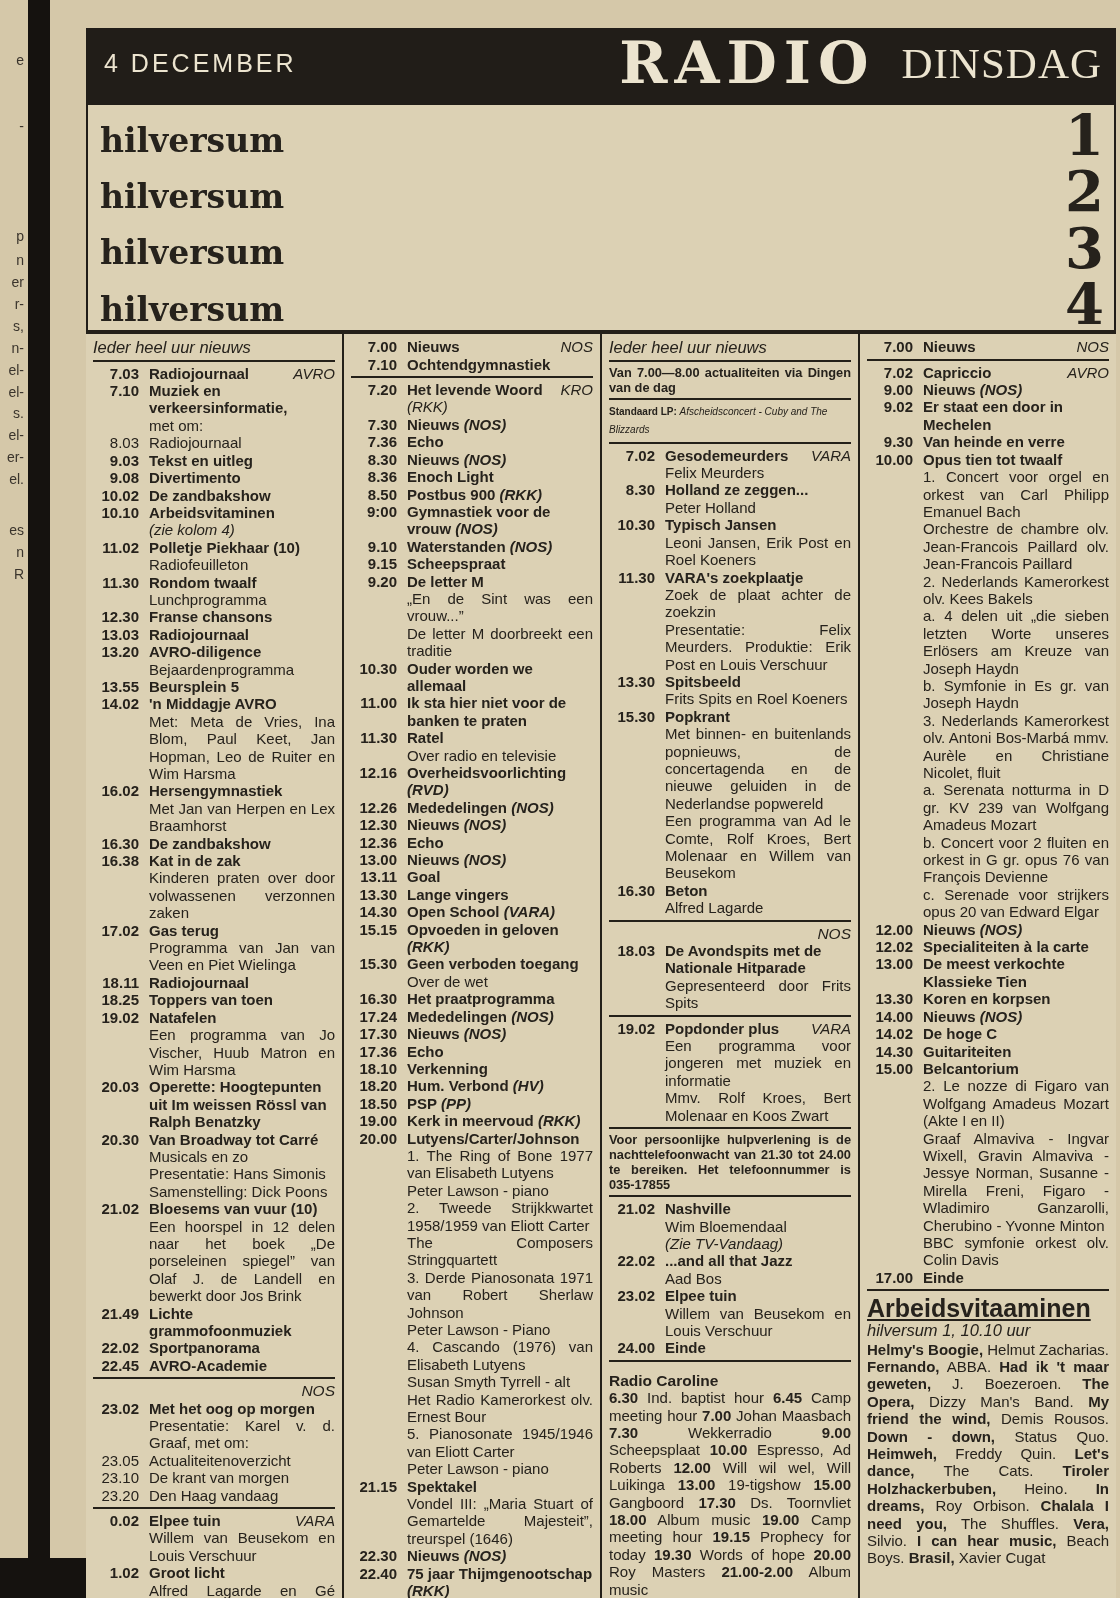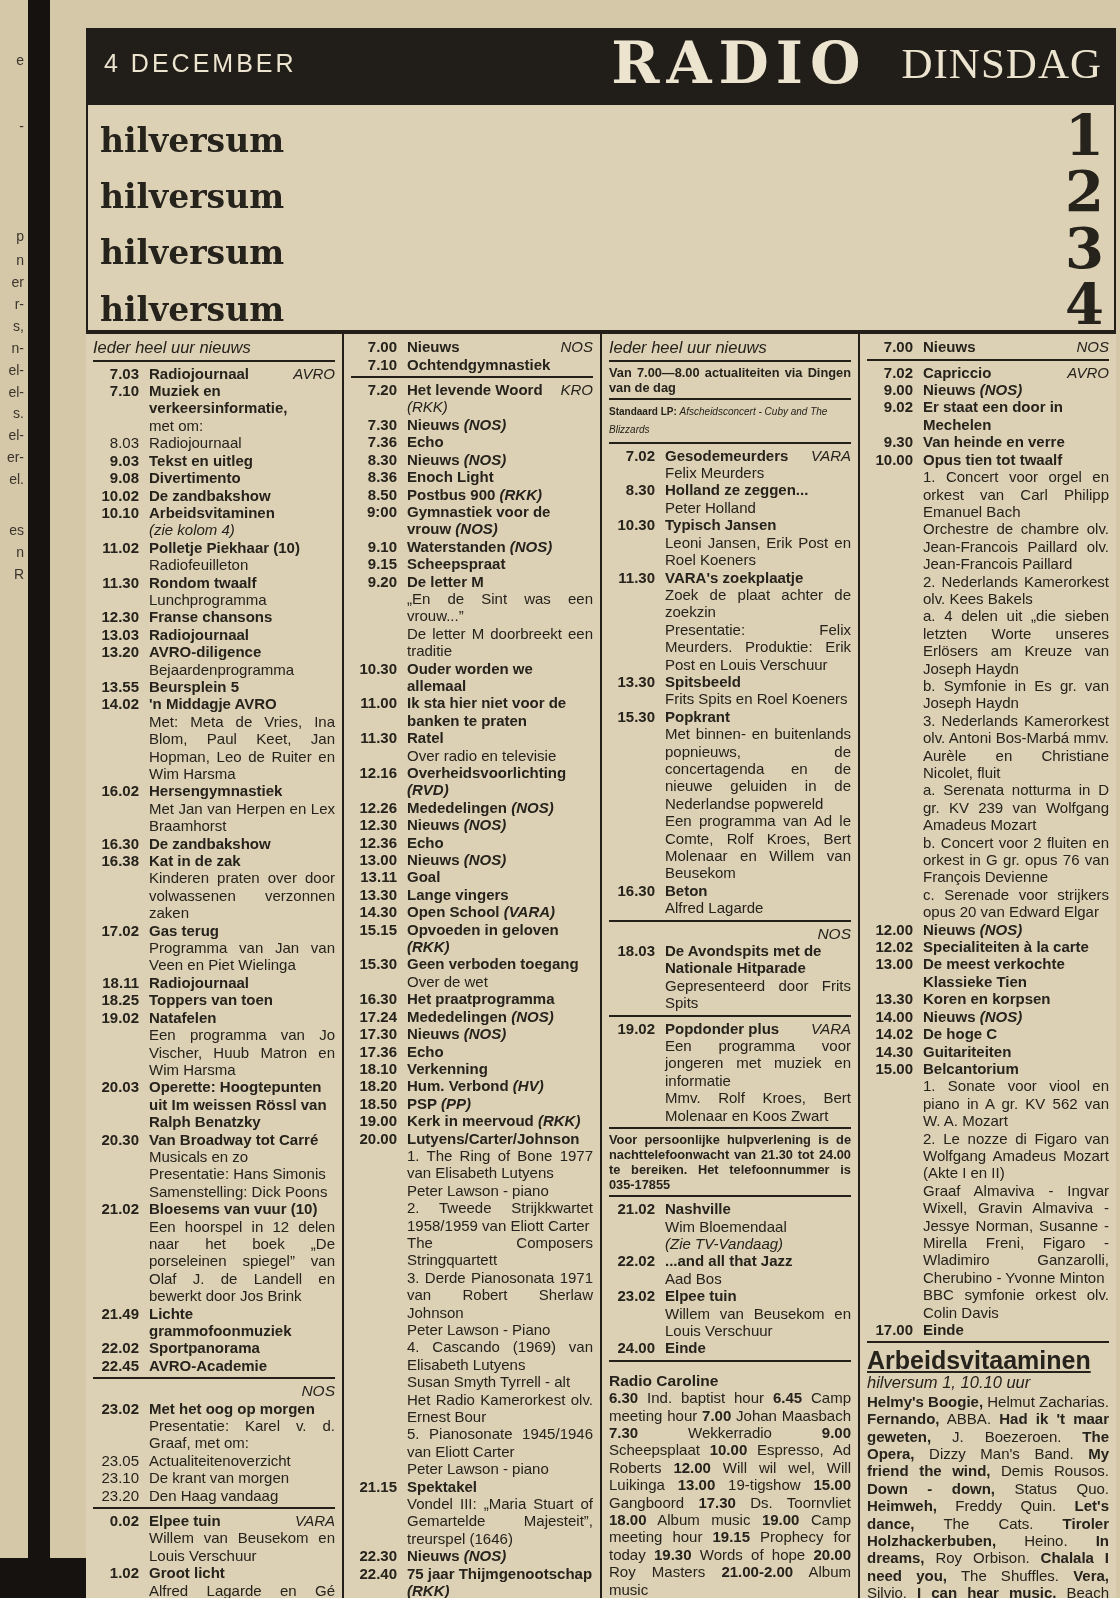--- a/index.html
+++ b/index.html
@@ -6,21 +6,21 @@
   .page{position:relative;width:1120px;height:1598px;background:#d5c8a9;overflow:hidden;
         font-family:"Liberation Sans",sans-serif;color:#26221c;}
   
   .left-bar{position:absolute;left:28px;top:0;width:22px;height:1598px;background:#15120f;}
   .edge{position:absolute;left:0;top:0;width:26px;height:100%;font-size:14px;color:#3a342c;}
   .edge div{position:absolute;right:2px;white-space:nowrap;}
   .bottom-band{position:absolute;left:0;bottom:0;width:1048px;height:40px;background:#15120f;}
   .page-number{position:absolute;right:6px;bottom:8px;font-weight:bold;font-size:20px;}
   
   .sheet{position:absolute;left:86px;top:28px;width:1030px;}
-  .masthead{display:flex;align-items:center;background:#211d18;height:70px;color:#ece4cf;gap:8px;}
+  .masthead{display:flex;align-items:center;background:#211d18;height:70px;color:#ece4cf;}
   .mast-date{margin-left:18px;font-size:25px;letter-spacing:3px;}
   .mast-radio{margin-left:auto;font-family:"DejaVu Serif",serif;font-weight:bold;font-size:58px;
               letter-spacing:7px;line-height:1;}
   .mast-day{margin-left:26px;margin-right:14px;font-family:"Liberation Serif",serif;font-size:43px;
             letter-spacing:1px;line-height:1;}
   .station-row{display:flex;background:#211d18;padding-top:7px;flex-direction:column;}
   .station-cell{flex:1 1 0;background:#dcd1b4;margin:0 2px;display:flex;align-items:flex-end;
                 justify-content:space-between;padding:10px 10px 6px 12px;}
   .station-name{font-family:"DejaVu Serif",serif;font-weight:bold;font-size:33px;line-height:.9;}
   .station-number{font-family:"DejaVu Serif",serif;font-weight:bold;font-size:56px;line-height:.72;}
@@ -400,21 +400,21 @@
           </div>
           <div class="entry">
             <span class="time">20.00</span>
             <div class="title">Lutyens/Carter/Johnson</div>
             <div class="desc">1. The Ring of Bone 1977 van Elisabeth Lutyens</div>
             <div class="desc">Peter Lawson - piano</div>
             <div class="desc">2. Tweede Strijkkwartet 1958/1959 van Eliott Carter</div>
             <div class="desc">The Composers Stringquartett</div>
             <div class="desc">3. Derde Pianosonata 1971 van Robert Sherlaw Johnson</div>
             <div class="desc">Peter Lawson - Piano</div>
-            <div class="desc">4. Cascando (1969) van Elisabeth Lutyens</div>
+            <div class="desc">4. Cascando (1976) van Elisabeth Lutyens</div>
             <div class="desc">Susan Smyth Tyrrell - alt</div>
             <div class="desc">Het Radio Kamerorkest olv. Ernest Bour</div>
             <div class="desc">5. Pianosonate 1945/1946 van Eliott Carter</div>
             <div class="desc">Peter Lawson - piano</div>
           </div>
           <div class="entry">
             <span class="time">21.15</span>
             <div class="title">Spektakel</div>
             <div class="desc">Vondel III: „Maria Stuart of Gemartelde Majesteit”, treurspel (1646)</div>
           </div>
@@ -582,21 +582,20 @@
             <span class="time">14.02</span>
             <div class="title">De hoge C</div>
           </div>
           <div class="entry">
             <span class="time">14.30</span>
             <div class="title">Guitariteiten</div>
           </div>
           <div class="entry">
             <span class="time">15.00</span>
             <div class="title">Belcantorium</div>
-            <div class="desc">1. Sonate voor viool en piano in A gr. KV 562 van W. A. Mozart</div>
             <div class="desc">2. Le nozze di Figaro van Wolfgang Amadeus Mozart (Akte I en II)</div>
             <div class="desc">Graaf Almaviva - Ingvar Wixell, Gravin Almaviva - Jessye Norman, Susanne - Mirella Freni, Figaro - Wladimiro Ganzarolli, Cherubino - Yvonne Minton</div>
             <div class="desc">BBC symfonie orkest olv. Colin Davis</div>
           </div>
           <div class="entry">
             <span class="time">17.00</span>
             <div class="title">Einde</div>
           </div>
           <div class="rule"></div>
           <div class="heading2">Arbeidsvitaaminen</div>

